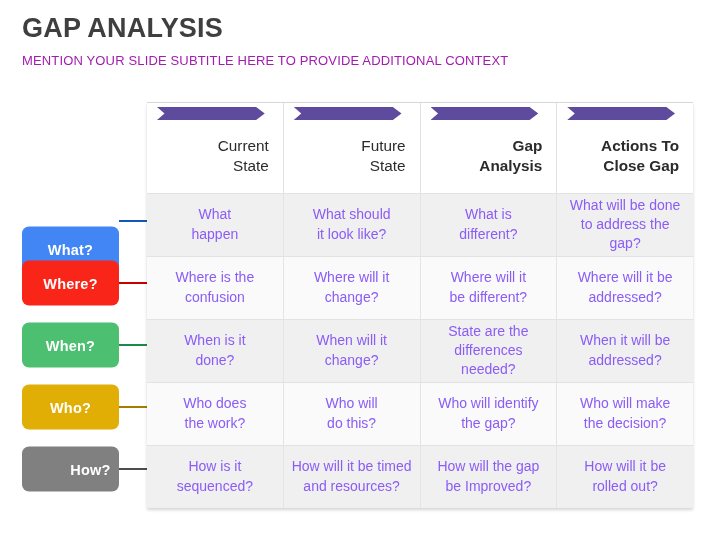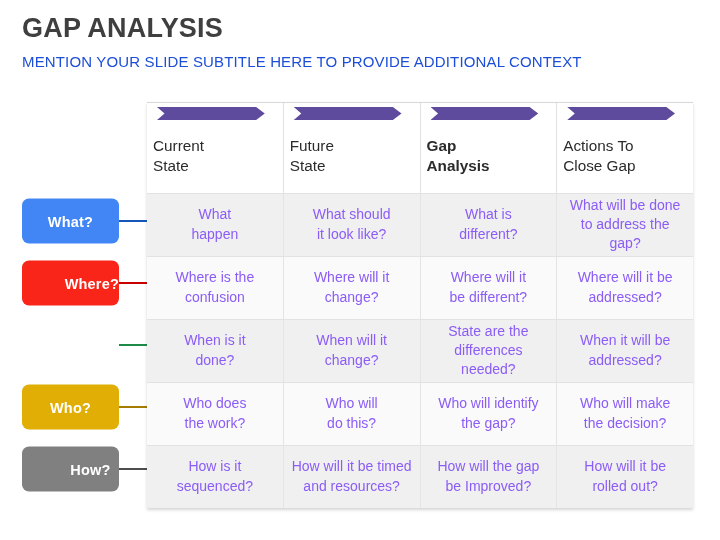--- a/index.html
+++ b/index.html
@@ -25,22 +25,22 @@
   #slide-title {
     font-size: 27px;
     font-weight: bold;
     color: #3f3f3f;
     letter-spacing: 0.2px;
     line-height: 1.1;
     margin: 0;
     white-space: nowrap;
   }
   #slide-subtitle {
-    font-size: 15px;
-    color: #1d4ed8;
+    font-size: 13px;
+    color: #a21caf;
     letter-spacing: 0.15px;
     margin-top: 9px;
     white-space: nowrap;
   }
 
   
   #row-labels {
     position: absolute;
     left: 22px;
     top: 190px;
@@ -89,24 +89,24 @@
     display: flex;
     background: #ffffff;
     border-top: 1px solid #d8d8d8;
   }
   .col-header {
     flex: 1 1 0;
     min-width: 0;
     padding: 0 14px 16px 6px;
     box-sizing: border-box;
     position: relative;
-    text-align: left;
+    text-align: right;
     border-right: 1px solid #e2e2e2;
   }
-  .col-header:last-child { border-right: none; }
+  .col-header:last-child { border-right: none; font-weight: bold; }
 
   .chevron {
     position: relative;
     height: 13px;
     margin: 4px 4px 16px 4px;
     background: #5f4b9e;
     clip-path: polygon(0 0, 92% 0, 100% 50%, 92% 100%, 0 100%, 7% 50%);
   }
 
   .col-header-label {
@@ -146,32 +146,35 @@
 </head>
 <body>
 
 <div id="slide-header">
   <div id="slide-title">GAP ANALYSIS</div>
   <div id="slide-subtitle">MENTION YOUR SLIDE SUBTITLE HERE TO PROVIDE ADDITIONAL CONTEXT</div>
 </div>
 
 <div id="row-labels">
     <div class="label-row">
-      <div class="label-pill" style="background: rgb(66, 133, 244);">
+      <div class="label-pill" style="background: rgb(66, 133, 244); margin-top: 28px;">
         <span>What?</span>
       </div>
       <div class="label-connector" style="background: rgb(20, 87, 184);"></div>
     </div>
     <div class="label-row">
-      <div class="label-pill" style="background: rgb(250, 37, 25); justify-content: flex-end;">
+      <div class="label-pill" style="background: rgb(250, 37, 25);">
         <span>Where?</span>
       </div>
       <div class="label-connector" style="background: rgb(200, 0, 0);"></div>
     </div>
     <div class="label-row">
+      <div class="label-pill" style="background: rgb(76, 191, 112);">
+        <span>When?</span>
+      </div>
       <div class="label-connector" style="background: rgb(29, 138, 72);"></div>
     </div>
     <div class="label-row">
       <div class="label-pill" style="background: rgb(224, 174, 5);">
         <span>Who?</span>
       </div>
       <div class="label-connector" style="background: rgb(163, 124, 0);"></div>
     </div>
     <div class="label-row">
       <div class="label-pill" style="background: rgb(128, 128, 128); padding-left: 40px;">

